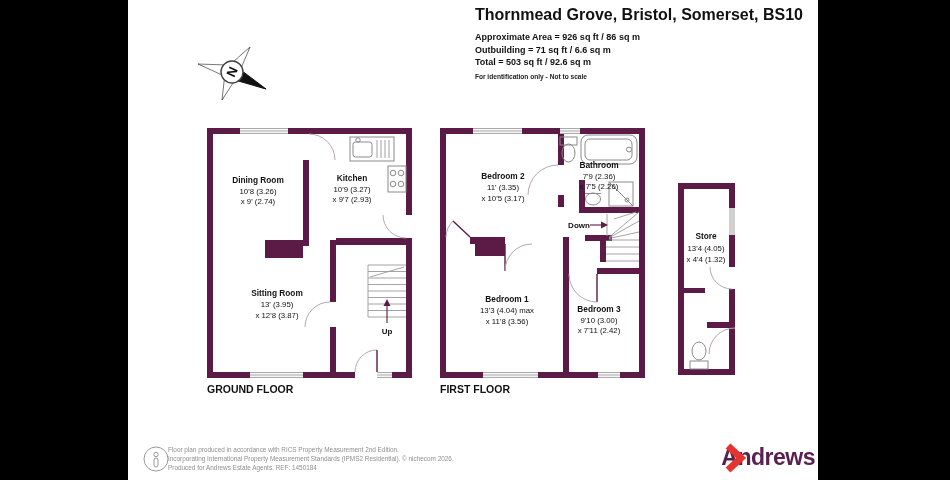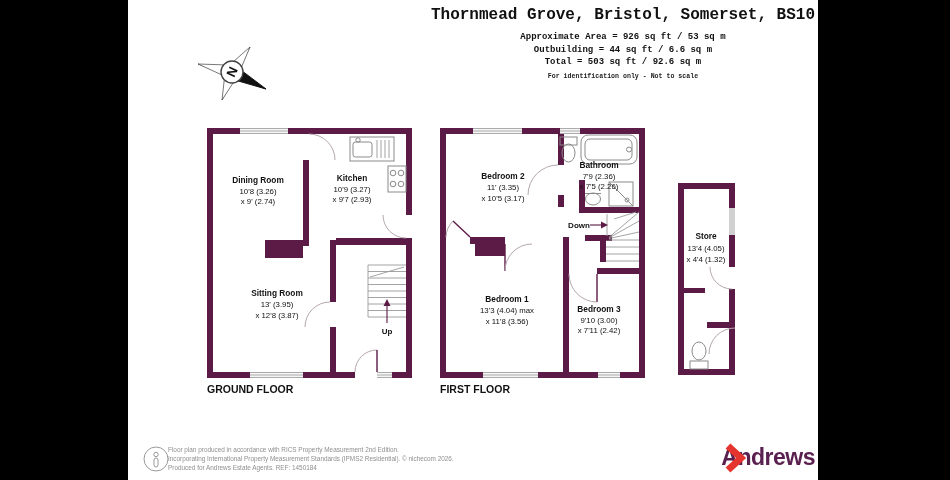--- a/index.html
+++ b/index.html
@@ -1,19 +1,19 @@
 <!DOCTYPE html>
 <html><head>
 <meta charset="utf-8">
 <style>
   html,body{margin:0;padding:0;background:#000;}
   .canvas{position:relative;width:950px;height:480px;background:#000;overflow:hidden;
           font-family:"Liberation Sans",sans-serif;}
   .content{position:absolute;left:128px;top:0;width:690px;height:480px;background:#ffffff;}
-  .hdr{position:absolute;top:6px;right:3px;text-align:center;color:#111;font-family:Liberation Mono, monospace;}
+  .hdr{position:absolute;top:6px;right:15px;text-align:left;color:#111;}
   .hdr h1{margin:0 0 7px 0;font-size:16px;font-weight:bold;letter-spacing:0;}
   .area-line{font-size:9px;font-weight:bold;line-height:12.5px;}
   .note{font-size:6.6px;font-weight:600;margin-top:4px;color:#222;}
   svg{position:absolute;overflow:visible;}
   .w{fill:#5c1b46;}
   .door{fill:none;stroke:#b5a6ae;stroke-width:1;}
   .leaf{stroke:#5c1b46;stroke-width:1.4;}
   .win{stroke:#8a8a8a;stroke-width:0.8;}
   .fx{fill:none;stroke:#8a8a8a;stroke-width:1;}
   .st{stroke:#9a9a9a;stroke-width:0.9;fill:none;}
@@ -28,22 +28,22 @@
   .brand-chevron{margin-left:4px;}
 </style>
 </head>
 <body>
 
 <div class="canvas">
   <div class="content">
 
     <div class="hdr">
       <h1>Thornmead Grove, Bristol, Somerset, BS10</h1>
-      <div class="area-line">Approximate Area = 926 sq ft / 53 sq m</div>
-      <div class="area-line">Outbuilding = 44 sq ft / 6.6 sq m</div>
+      <div class="area-line">Approximate Area = 926 sq ft / 86 sq m</div>
+      <div class="area-line">Outbuilding = 71 sq ft / 6.6 sq m</div>
       <div class="area-line">Total = 503 sq ft / 92.6 sq m</div>
       <div class="note">For identification only - Not to scale</div>
     </div>
 
     <svg style="left:67px;top:42px;" width="80" height="66">
       <line x1="55" y1="5" x2="27" y2="58" class="compass-line"></line>
       <line x1="3" y1="22" x2="71" y2="47" class="compass-line"></line>
       <polygon points="55,5 42.7,34.1 31.3,25.9" class="compass-line"></polygon>
       <polygon points="3,22 38.6,23.2 35.4,36.8" class="compass-line"></polygon>
       <polygon points="27,58 30.4,27.6 43.6,32.4" class="compass-line"></polygon>

